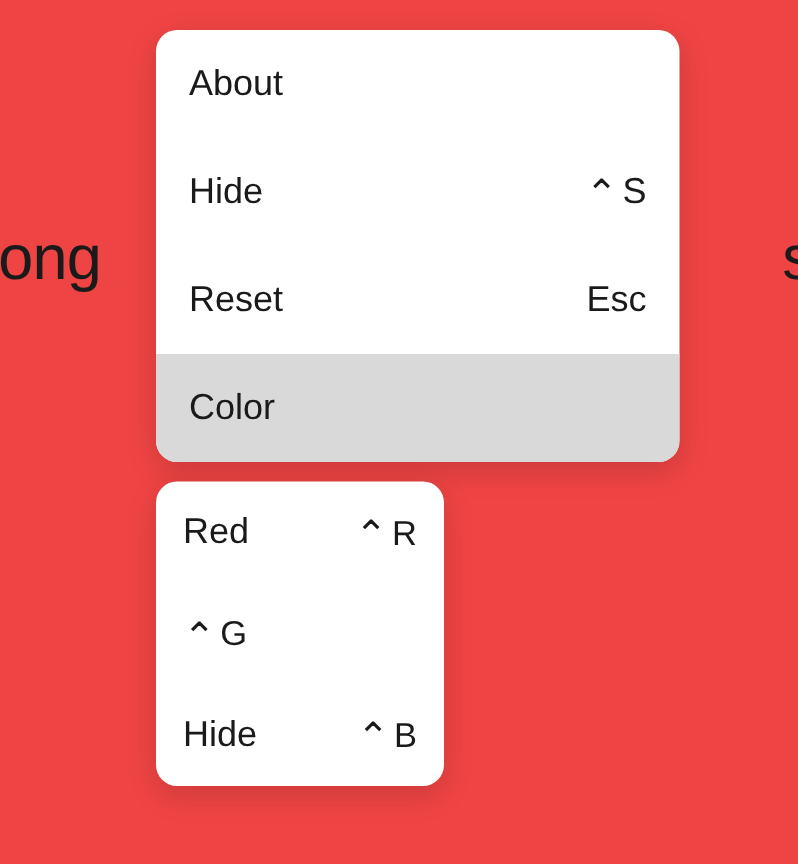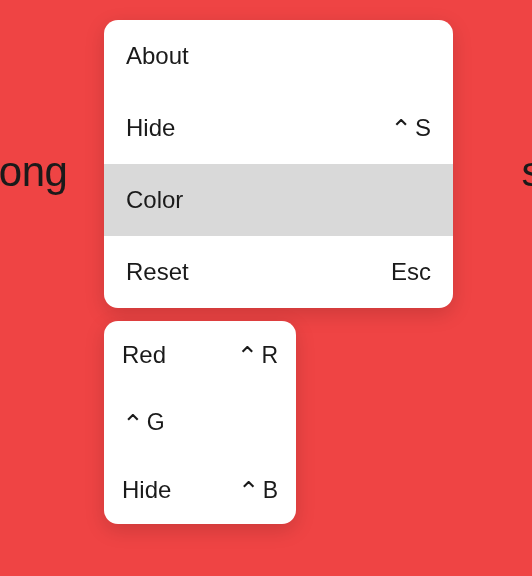--- a/index.html
+++ b/index.html
@@ -99,26 +99,26 @@
   <div class="menu-item">
     <span class="label">About</span>
   </div>
   <div class="menu-item">
     <span class="label">Hide</span>
     <span class="shortcut">
       <span class="ctrl-symbol">⌃</span>
       <span>S</span>
     </span>
   </div>
-  <div class="menu-item highlighted">
-    <span class="label">Color</span>
-  </div>
   <div class="menu-item">
     <span class="label">Reset</span>
     <span class="shortcut">Esc</span>
+  </div>
+  <div class="menu-item highlighted">
+    <span class="label">Color</span>
   </div>
 </div>
 
 <div class="menu menu-sub">
   <div class="menu-item">
     <span class="label">Red</span>
     <span class="shortcut">
       <span class="ctrl-symbol">⌃</span>
       <span>R</span>
     </span>

